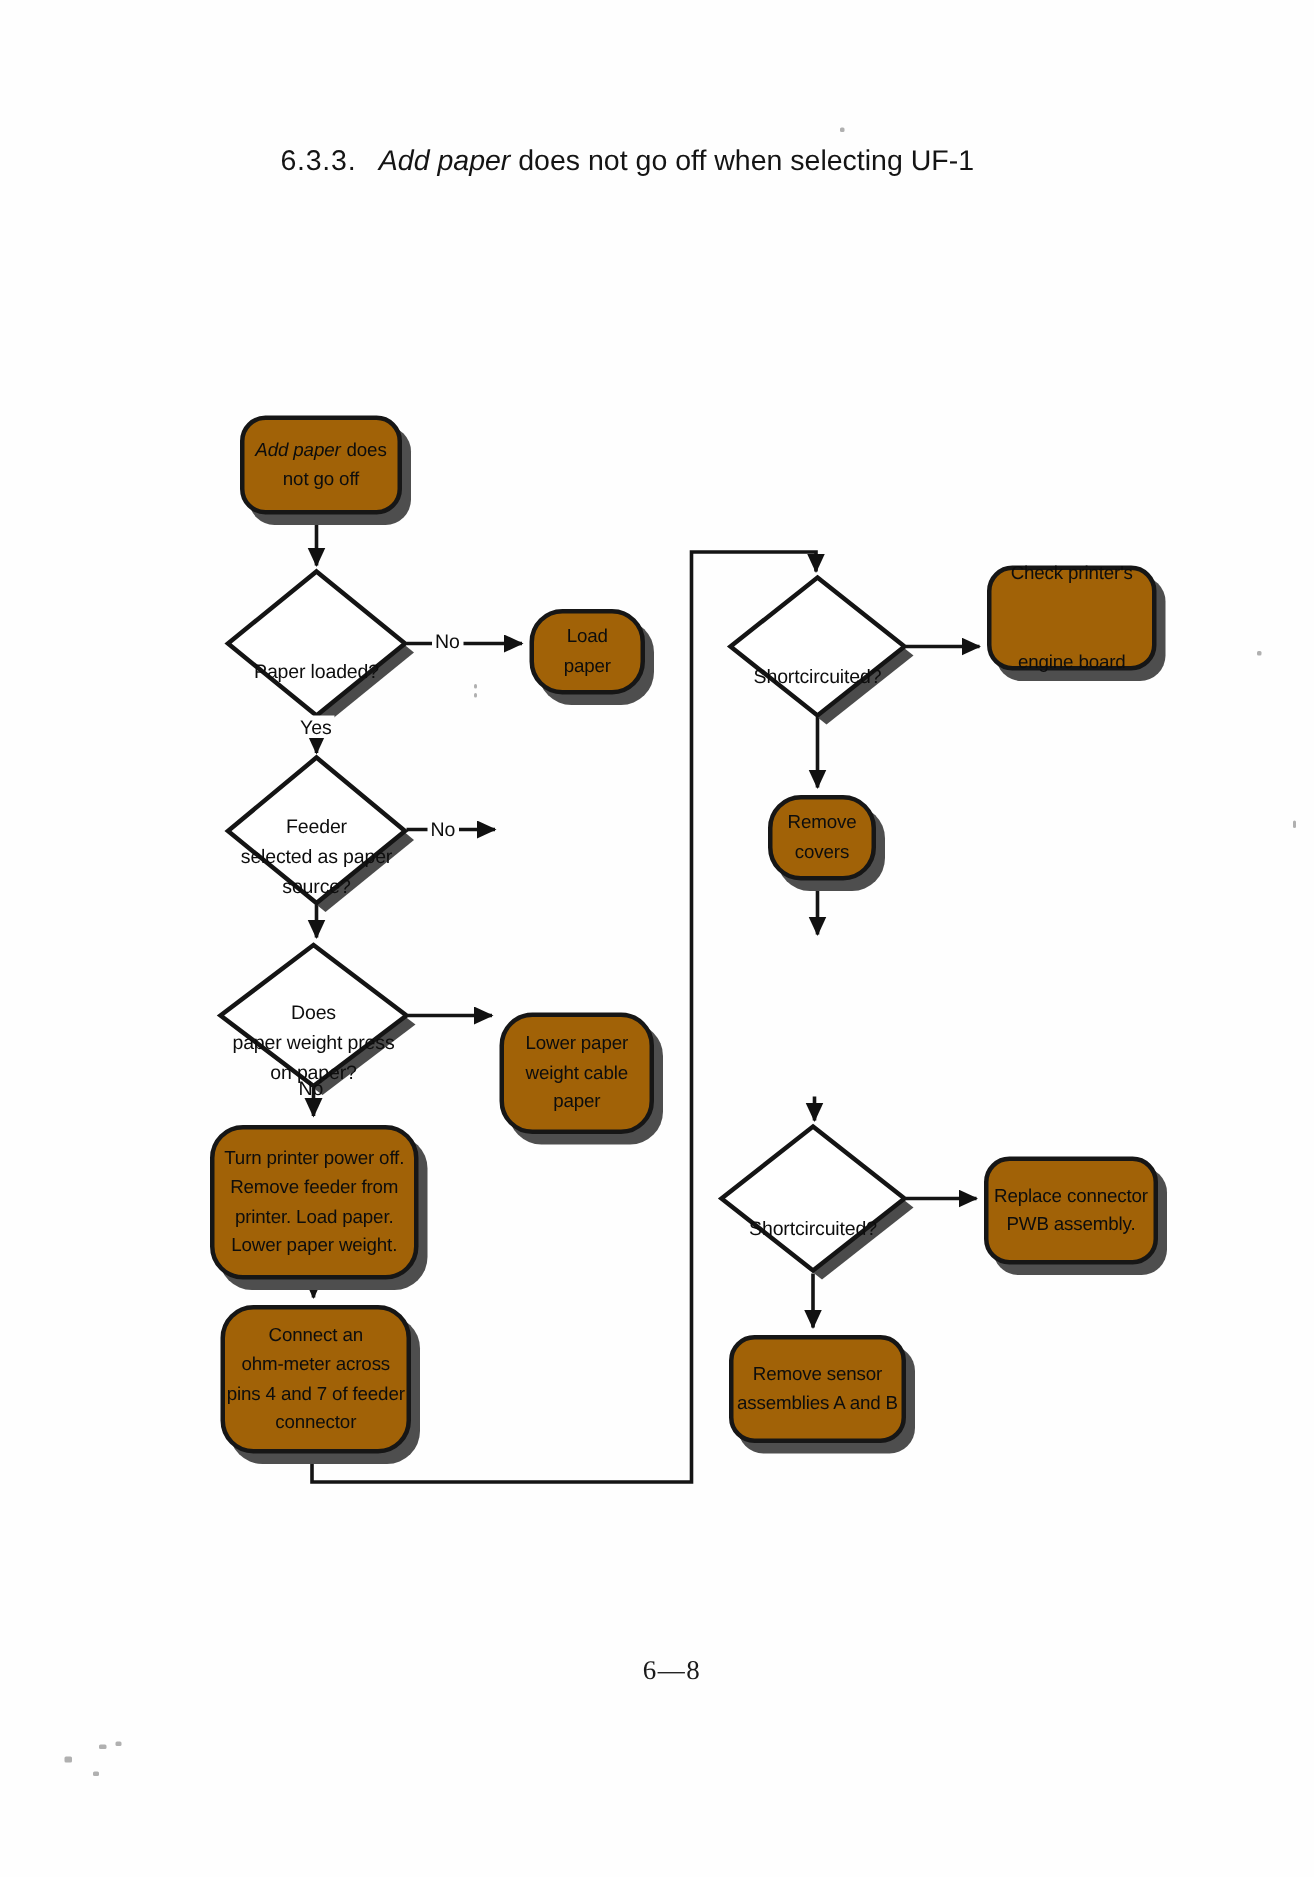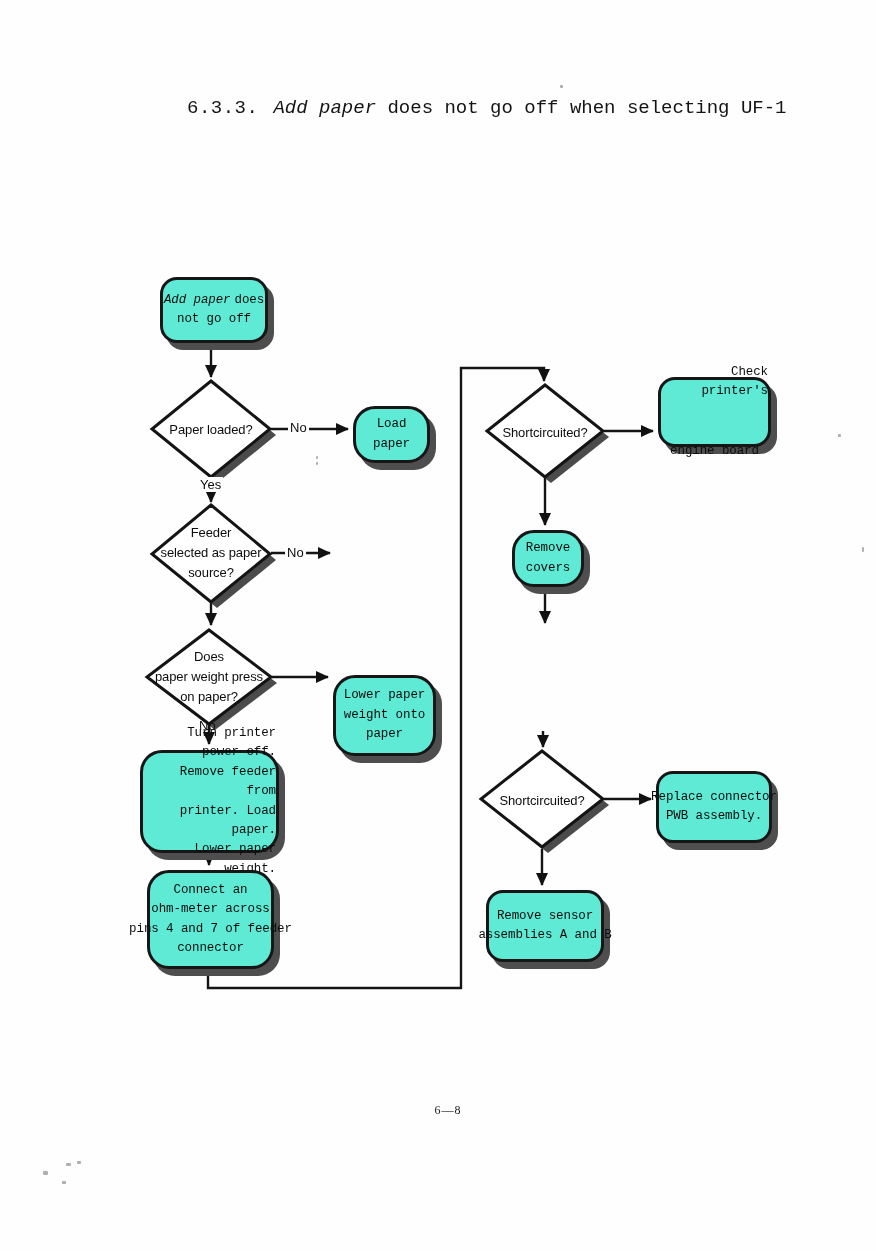--- a/index.html
+++ b/index.html
@@ -6,49 +6,49 @@
   .page{
     position:relative;
     width:876px;height:1251px;
     background:#fefefe;
     font-family:"Liberation Sans",sans-serif;
     color:#111;
     overflow:hidden;
   }
   .doc-title{
     position:absolute;left:187px;top:97px;
-    font-family:Liberation Mono, monospace;
+    font-family:Liberation Sans, sans-serif;
     font-size:19px;color:#141414;white-space:nowrap;
   }
   .doc-title .num{margin-right:15px;letter-spacing:.5px;}
   .doc-title i{font-style:italic;}
   .page-number{
     position:absolute;left:408px;top:1103px;width:80px;
     text-align:center;
     font-family:"Liberation Serif",serif;
-    font-size:12px;color:#1a1a1a;letter-spacing:1px;
+    font-size:18px;color:#1a1a1a;letter-spacing:1px;
   }
   svg.flow-lines{position:absolute;left:0;top:0;z-index:1;}
   .node{
     position:absolute;z-index:2;
     display:flex;flex-direction:column;justify-content:center;align-items:center;
     text-align:right;
     font-size:12.5px;line-height:1.55;color:#0d0d0d;
-    background:#5eead4;
+    background:#a16207;
     border:3px solid #161616;
     letter-spacing:-0.1px;
-    font-family:Liberation Mono, monospace;
   }
   .box{box-shadow:6px 7px 0 #4e4e4e;border-radius:22px;}
   .terminal{border-radius:17px;box-shadow:6px 7px 0 #4e4e4e;}
   .dlabel{
     position:absolute;z-index:3;
     text-align:center;
     font-size:13px;line-height:1.55;color:#0d0d0d;
     letter-spacing:-0.1px;
+    margin-top:18px;
   }
   .edge-label{
     position:absolute;z-index:3;
     font-size:13px;color:#0d0d0d;
     background:#fefefe;padding:0 2px;
   }
   .edge-label.nobg{background:transparent;}
   .speck{position:absolute;background:#6f6f6f;opacity:.55;border-radius:1px;z-index:0;}
 </style>
 </head>
@@ -113,21 +113,21 @@
   </div>
 
   <div class="node box" style="left:353px;top:406px;width:71px;height:51px;">
     <div>Load</div>
     <div>paper</div>
   </div>
 
 
   <div class="node box" style="left:333px;top:643px;width:97px;height:75px;margin-top:32px;">
     <div>Lower paper</div>
-    <div>weight onto</div>
+    <div>weight cable</div>
     <div>paper</div>
   </div>
 
   <div class="node box" style="left:140px;top:750px;width:133px;height:97px;">
     <div>Turn printer power off.</div>
     <div>Remove feeder from</div>
     <div>printer. Load paper.</div>
     <div>Lower paper weight.</div>
   </div>
 

